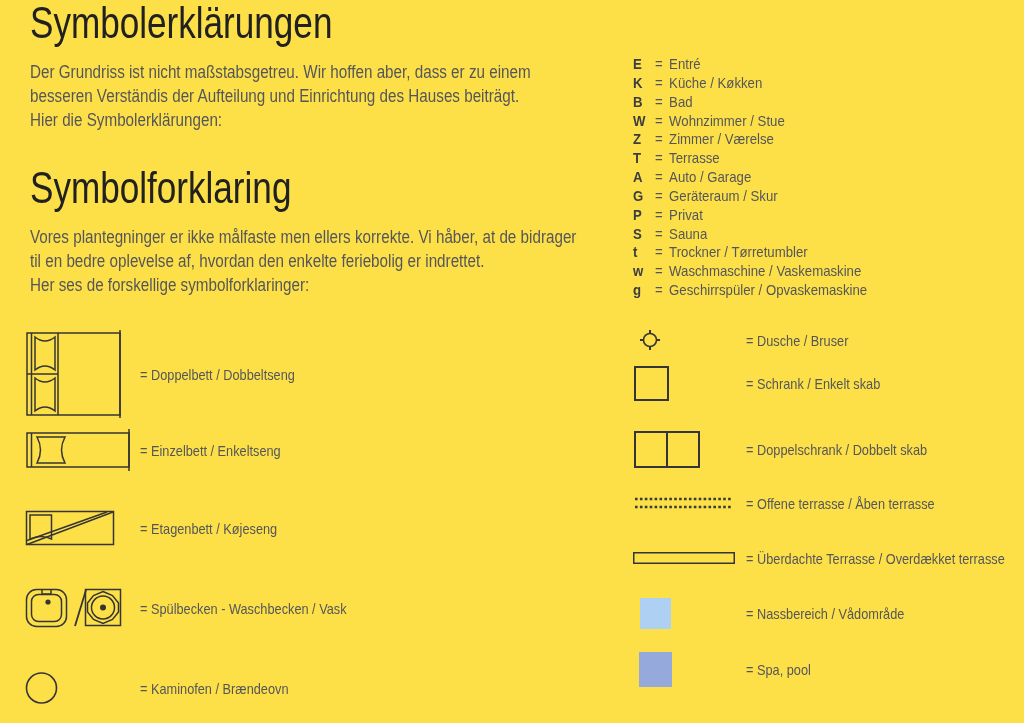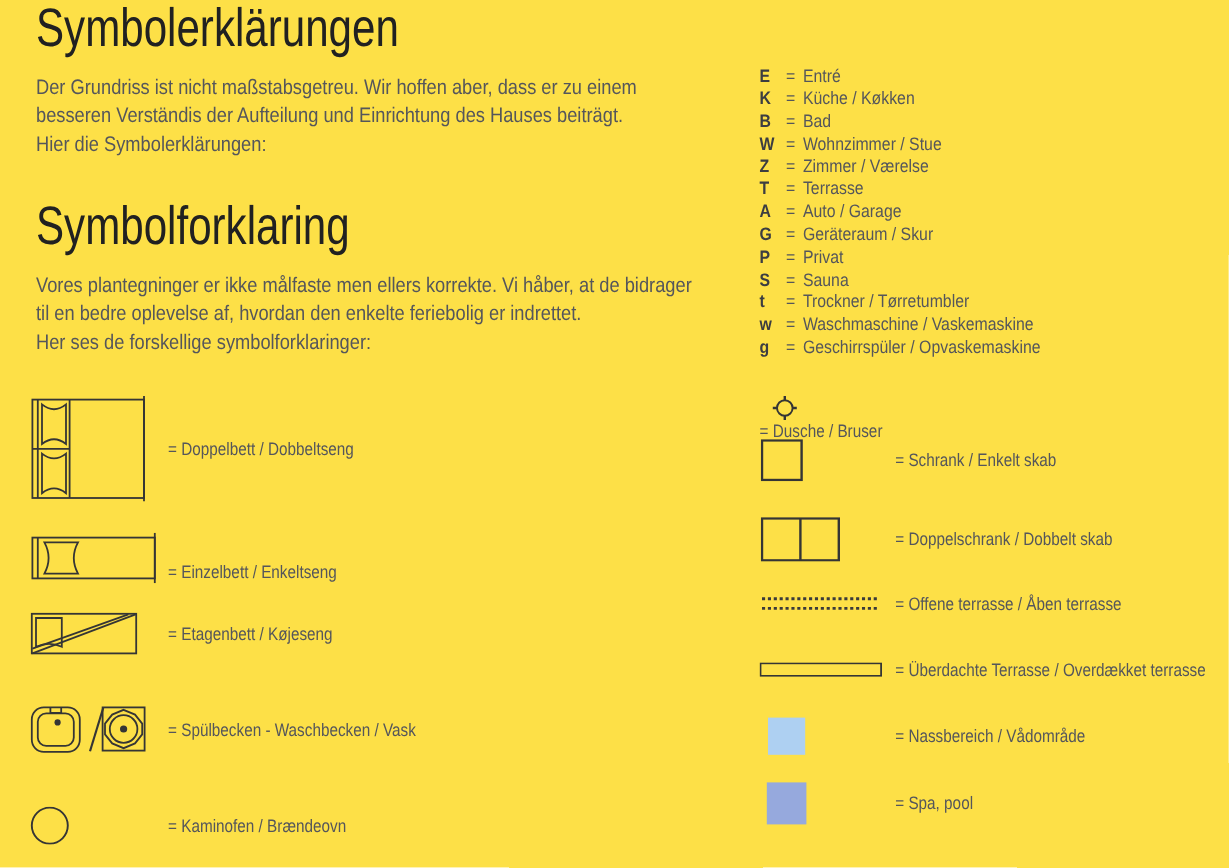--- a/index.html
+++ b/index.html
@@ -131,21 +131,21 @@
         <line x1="6.5" y1="3" x2="6.5" y2="85"></line>
         <line x1="33" y1="3" x2="33" y2="85"></line>
         <line x1="2" y1="44" x2="33" y2="44"></line>
         <path d="M10,7 Q20,15 30,7 L30,40 Q20,32 10,40 Z"></path>
         <path d="M10,48 Q20,56 30,48 L30,81 Q20,73 10,81 Z"></path>
       </svg>
     </span>
     <span class="sym-label">= Doppelbett / Dobbeltseng</span>
   </div>
 
-  <div class="lrow" style="top:444px;height:42px;align-items:flex-end;">
+  <div class="lrow" style="top:429px;height:42px;">
     <span class="symcell-l">
       <svg width="108" height="42" viewBox="0 0 108 42" fill="none" stroke="#353535" stroke-width="1.5">
         <line x1="104" y1="0" x2="104" y2="42"></line>
         <rect x="2" y="4" width="102" height="34"></rect>
         <line x1="6.5" y1="4" x2="6.5" y2="38"></line>
         <path d="M12,8 L40,8 Q33,21 40,34 L12,34 Q19,21 12,8 Z"></path>
       </svg>
     </span>
     <span class="sym-label">= Einzelbett / Enkeltseng</span>
   </div>
@@ -181,21 +181,21 @@
 
   <div class="lrow" style="top:672px;height:32px;justify-content:center;">
     <span class="symcell-l">
       <svg width="34" height="32" viewBox="0 0 34 32" fill="none" stroke="#353535" stroke-width="1.6">
         <circle cx="16.5" cy="16" r="15"></circle>
       </svg>
     </span>
     <span class="sym-label">= Kaminofen / Brændeovn</span>
   </div>
 
-  <div class="rrow" style="top:329px;height:22px;flex-direction:column;">
+  <div class="rrow" style="top:329px;height:22px;">
     <span class="symcell-r">
       <svg width="22" height="22" viewBox="0 0 22 22" fill="none" stroke="#353535" style="margin-left:6px;">
         <circle cx="11" cy="11" r="6.5" stroke-width="1.6"></circle>
         <line x1="11" y1="1" x2="11" y2="4.5" stroke-width="2"></line>
         <line x1="11" y1="17.5" x2="11" y2="21" stroke-width="2"></line>
         <line x1="1" y1="11" x2="4.5" y2="11" stroke-width="2"></line>
         <line x1="17.5" y1="11" x2="21" y2="11" stroke-width="2"></line>
       </svg>
     </span>
     <span class="sym-label">= Dusche / Bruser</span>

